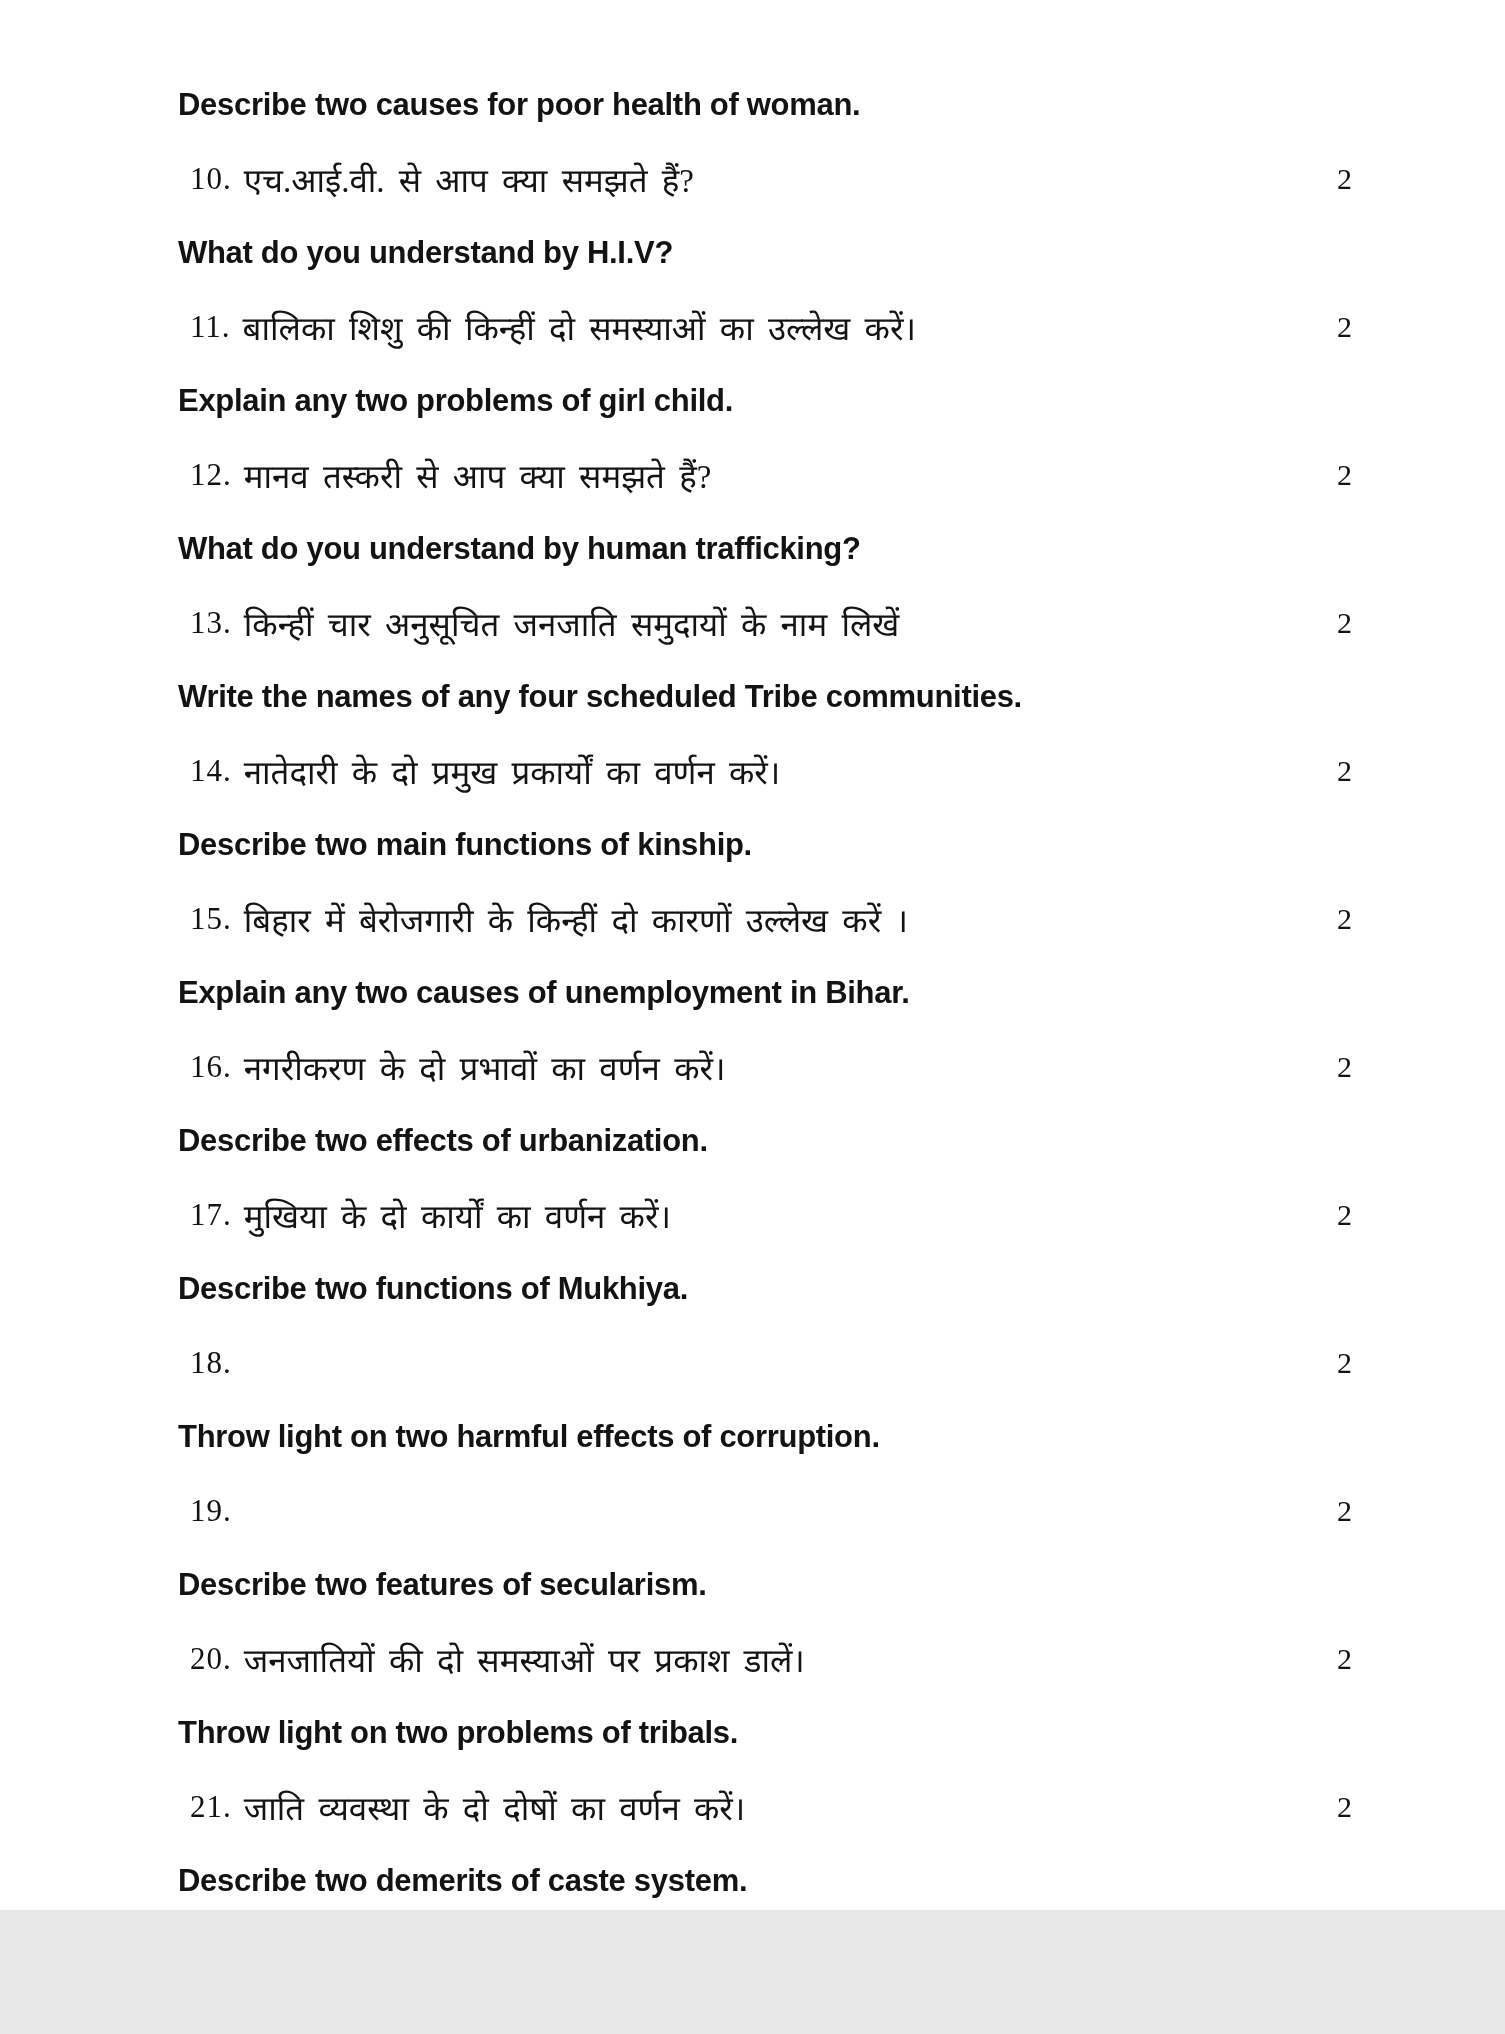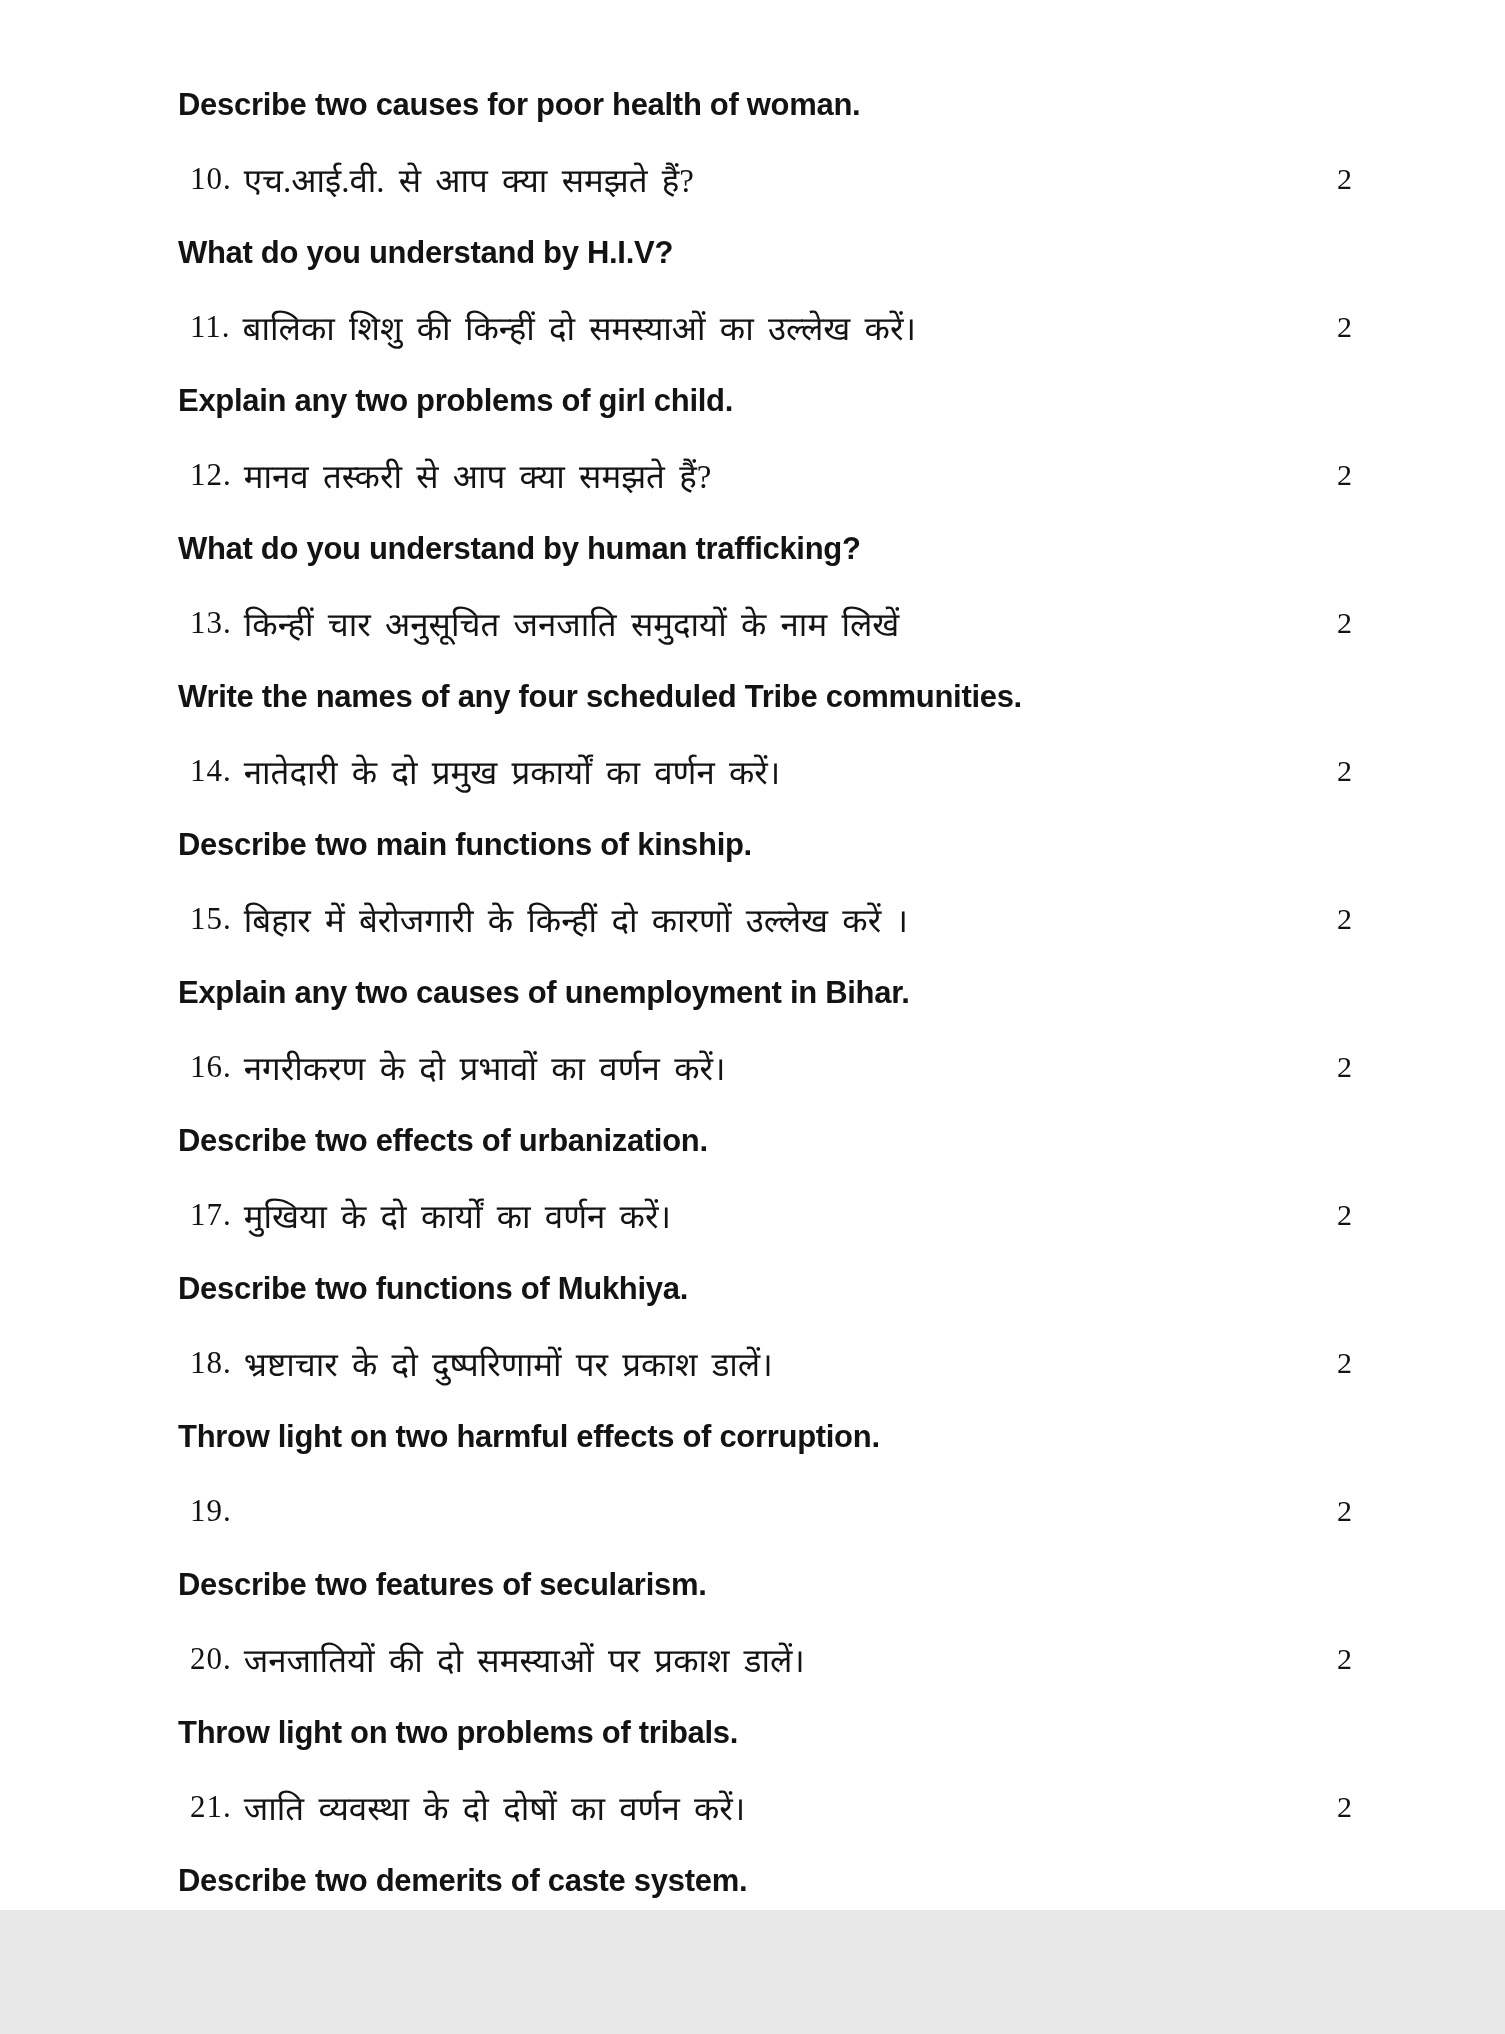--- a/index.html
+++ b/index.html
@@ -153,21 +153,20 @@
       <span class="q-num">17.</span>
       <span class="q-hindi">मुखिया के दो कार्यों का वर्णन करें।</span>
       <span class="q-marks">2</span>
     </div>
     <div class="line english-line">
       <span class="q-english">Describe two functions of Mukhiya.</span>
     </div>
 
     <div class="line hindi-line">
       <span class="q-num">18.</span>
-      <span class="q-hindi">भ्रष्टाचार के दो दुष्परिणामों पर प्रकाश डालें।</span>
       <span class="q-marks">2</span>
     </div>
     <div class="line english-line">
       <span class="q-english">Throw light on two harmful effects of corruption.</span>
     </div>
 
     <div class="line hindi-line">
       <span class="q-num">19.</span>
       <span class="q-marks">2</span>
     </div>

